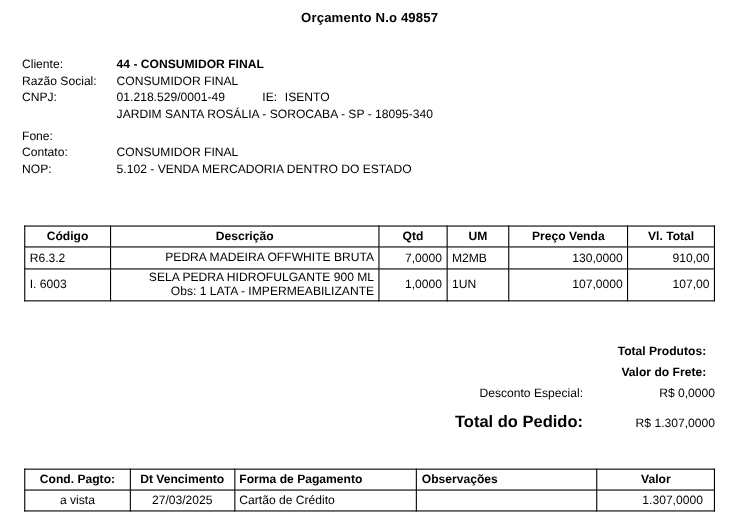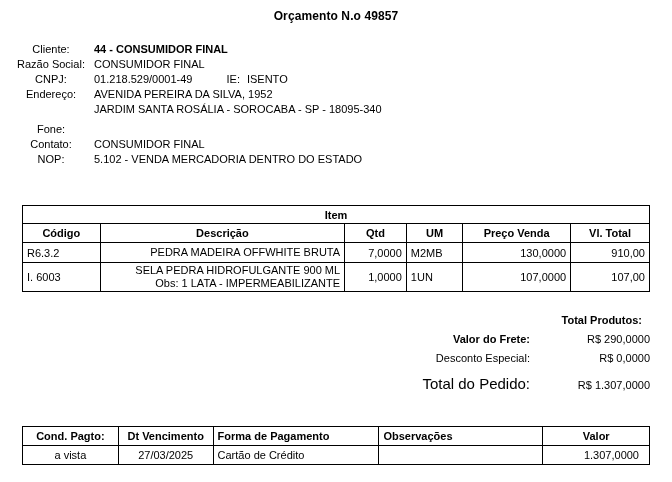--- a/index.html
+++ b/index.html
@@ -21,23 +21,22 @@
   .doc-title {
     text-align: center;
     font-weight: bold;
     font-size: 12px;
     padding-top: 9px;
     letter-spacing: 0.1px;
   }
 
   
   .customer-block {
-    margin-top: 19px;
-    padding-left: 8px;
-    text-align: center;
+    margin-top: 29px;
+    padding-left: 20px;
   }
   .cust-row {
     display: flex;
     line-height: 15px;
     height: 15px;
   }
   .cust-label {
     width: 86px;
     flex: 0 0 86px;
     font-size: 11px;
@@ -107,21 +106,21 @@
     width: 112px;
     text-align: right;
     font-size: 11px;
   }
   .tot-row.grand {
     height: 26px;
     margin-top: 4px;
   }
   .tot-row.grand .tot-label {
     font-size: 15px;
-    font-weight: normal;
+    font-weight: bold;
   }
   .tot-row.grand .tot-value {
     font-size: 11px;
   }
 
   
   .pay-table {
     position: absolute;
     left: 22px;
     top: 426px;
@@ -162,24 +161,20 @@
 
   <div class="cust-row">
     <div class="cust-label">CNPJ:</div>
     <div class="cust-value">01.218.529/0001-49</div>
     <span class="ie-gap"></span>
     <div class="cust-value">IE:</div>
     <span class="ie-gap" style="width:7px"></span>
     <div class="cust-value">ISENTO</div>
   </div>
 
-  <div class="cust-row">
-    <div class="cust-label">Endereço:</div>
-    <div class="cust-value">AVENIDA PEREIRA DA SILVA, 1952</div>
-  </div>
 
   <div class="cust-row">
     <div class="cust-label"></div>
     <div class="cust-value">JARDIM SANTA ROSÁLIA - SOROCABA - SP - 18095-340</div>
   </div>
 
   <div class="cust-row" style="margin-top:5px">
     <div class="cust-label">Fone:</div>
   </div>
 
@@ -190,23 +185,20 @@
 
   <div class="cust-row">
     <div class="cust-label">NOP:</div>
     <div class="cust-value">5.102 - VENDA MERCADORIA DENTRO DO ESTADO</div>
   </div>
 
 </div>
 
 <table class="items-table">
   <thead>
-    <tr>
-      <td class="group-head" colspan="6">Item</td>
-    </tr>
     <tr>
       <th class="col-codigo">Código</th>
       <th class="col-desc">Descrição</th>
       <th class="col-qtd">Qtd</th>
       <th class="col-um">UM</th>
       <th class="col-preco">Preço Venda</th>
       <th class="col-total">Vl. Total</th>
     </tr>
   </thead>
   <tbody>
@@ -233,21 +225,20 @@
     </tr>
   </tbody>
 </table>
 
 <div class="totals">
   <div class="tot-row">
     <div class="tot-label bold">Total Produtos:</div>
   </div>
   <div class="tot-row">
     <div class="tot-label bold">Valor do Frete:</div>
-    <div class="tot-value">R$ 290,0000</div>
   </div>
   <div class="tot-row">
     <div class="tot-label">Desconto Especial:</div>
     <div class="tot-value">R$ 0,0000</div>
   </div>
   <div class="tot-row grand">
     <div class="tot-label">Total do Pedido:</div>
     <div class="tot-value">R$ 1.307,0000</div>
   </div>
 </div>

